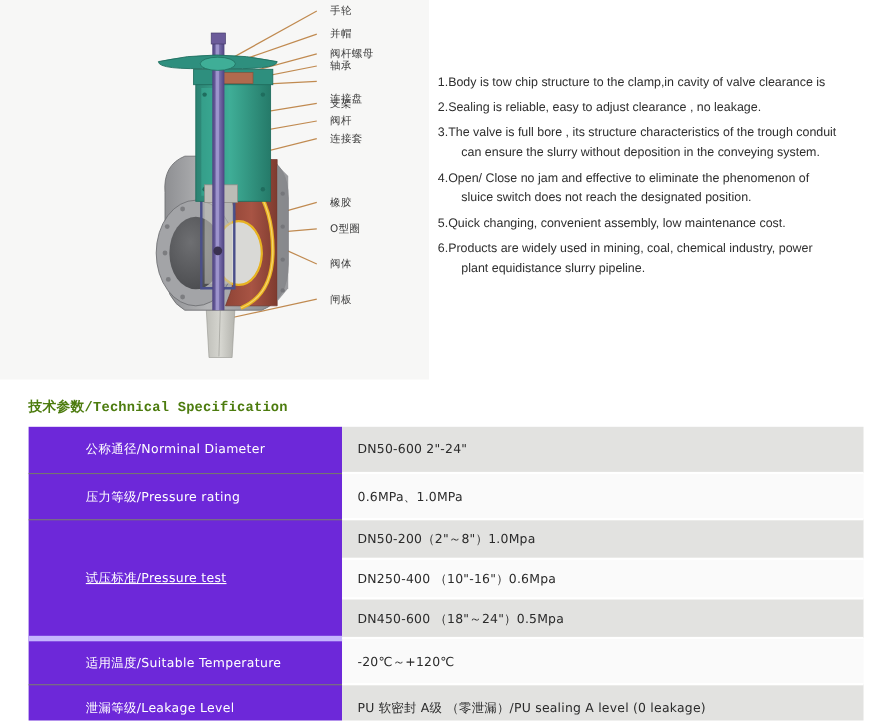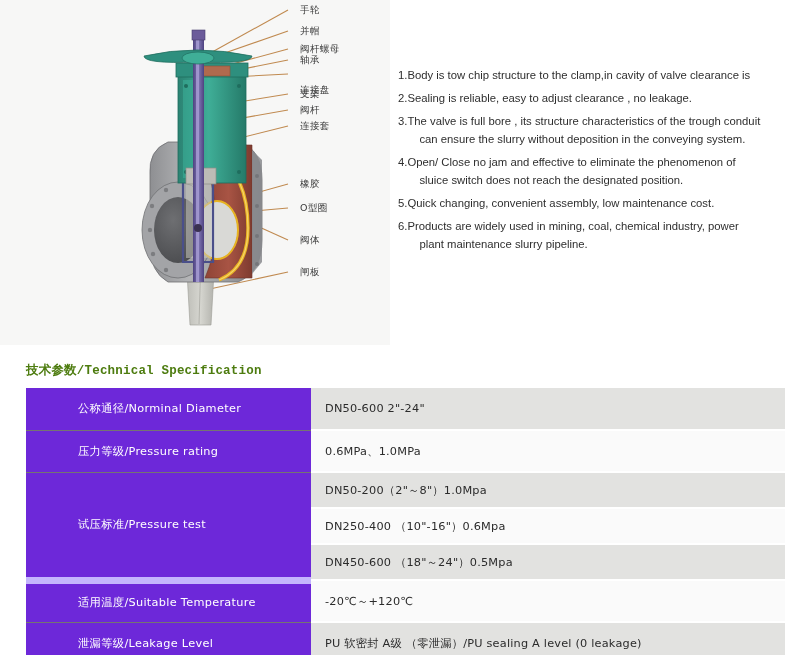--- a/index.html
+++ b/index.html
@@ -90,21 +90,21 @@
     padding-left: 52px;
     letter-spacing: 0.3px;
     border-bottom: 1px solid #757472;
   }
   #tech-table td.value {
     background: #e2e2e0;
     border-bottom: 2px solid #ffffff;
     letter-spacing: 0.2px;
   }
   #tech-table tr.alt td.value { background: #fafafa; }
-  #tech-table td.rowsp { border-bottom: 7px solid #c4b5fd; }
+  #tech-table td.rowsp { border-bottom: 5px solid #c4b5fd; text-decoration: underline; }
 </style>
 </head>
 <body>
 
 <div id="page">
 
   <div id="diagram-area">
     <svg id="valve-svg" width="390" height="345" viewBox="0 0 390 345">
       <defs>
         <linearGradient id="bodyGrad" x1="0" y1="0" x2="1" y2="0">
@@ -272,21 +272,21 @@
       <span class="spec-num">5.</span>
       <span class="spec-text">
         <span>Quick changing, convenient assembly, low maintenance cost.</span>
       </span>
     </div>
 
     <div class="spec-item">
       <span class="spec-num">6.</span>
       <span class="spec-text">
         <span>Products are widely used in mining, coal, chemical industry, power</span>
-        <span class="cont">plant maintenance slurry pipeline.</span>
+        <span class="cont">plant equidistance slurry pipeline.</span>
       </span>
     </div>
   </div>
 
   <div id="tech-title">技术参数/Technical Specification</div>
 
   <table id="tech-table">
     <tbody>
         <tr style="height:42px;">
       <td class="label">公称通径/Norminal Diameter</td>

